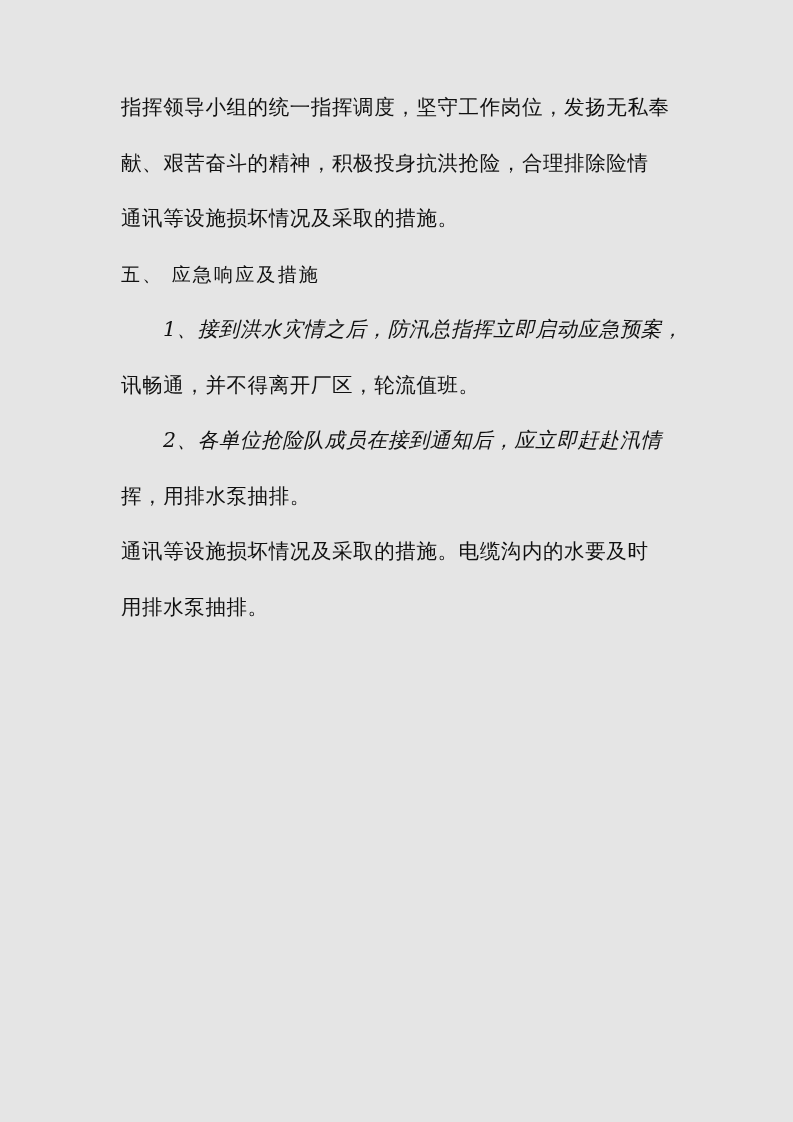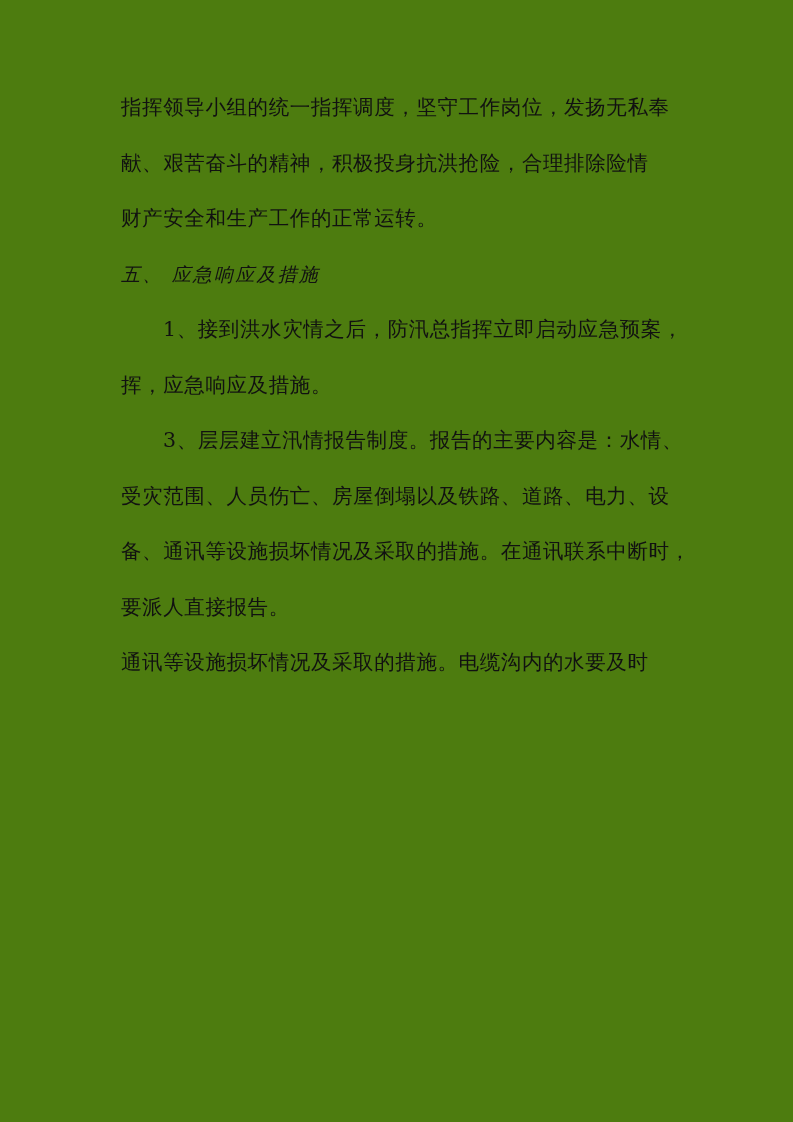--- a/index.html
+++ b/index.html
@@ -14,74 +14,71 @@
     overflow: hidden;
     font-family: "DejaVu Serif", "Liberation Serif", serif;
     color: #111111;
   }
   .page {
     position: absolute;
     left: 0;
     top: 0;
     width: 793px;
     height: 1122px;
-    background: #4d7c0f;
+    background: #e5e5e5;
   }
   .content {
     position: absolute;
     left: 121px;
     top: 80px;
     width: 553px;
   }
   .line {
     height: 55.5px;
     line-height: 55.5px;
     font-size: 20.5px;
     white-space: nowrap;
     letter-spacing: 0.6px;
   }
   .indent {
     padding-left: 42px;
+    font-style: italic;
   }
   .heading {
     font-size: 19px;
     letter-spacing: 2.2px;
-    font-style: italic;
   }
   .para {
     margin: 0;
   }
 </style>
 </head>
 <body>
 
 <div class="page">
   <div class="content">
 
     <div class="para">
       <div class="line">指挥领导小组的统一指挥调度，坚守工作岗位，发扬无私奉</div>
       <div class="line">献、艰苦奋斗的精神，积极投身抗洪抢险，合理排除险情</div>
-      <div class="line">财产安全和生产工作的正常运转。</div>
+      <div class="line">通讯等设施损坏情况及采取的措施。</div>
     </div>
 
     <div class="line heading">五、 应急响应及措施</div>
 
     <div class="para">
       <div class="line indent">1、接到洪水灾情之后，防汛总指挥立即启动应急预案，</div>
+      <div class="line">讯畅通，并不得离开厂区，轮流值班。</div>
     </div>
 
     <div class="para">
-      <div class="line">挥，应急响应及措施。</div>
+      <div class="line indent">2、各单位抢险队成员在接到通知后，应立即赶赴汛情</div>
+      <div class="line">挥，用排水泵抽排。</div>
     </div>
 
-    <div class="para">
-      <div class="line indent">3、层层建立汛情报告制度。报告的主要内容是：水情、</div>
-      <div class="line">受灾范围、人员伤亡、房屋倒塌以及铁路、道路、电力、设</div>
-      <div class="line">备、通讯等设施损坏情况及采取的措施。在通讯联系中断时，</div>
-      <div class="line">要派人直接报告。</div>
-    </div>
 
     <div class="para">
       <div class="line">通讯等设施损坏情况及采取的措施。电缆沟内的水要及时</div>
+      <div class="line">用排水泵抽排。</div>
     </div>
 
   </div>
 </div>
 
 </body></html>

